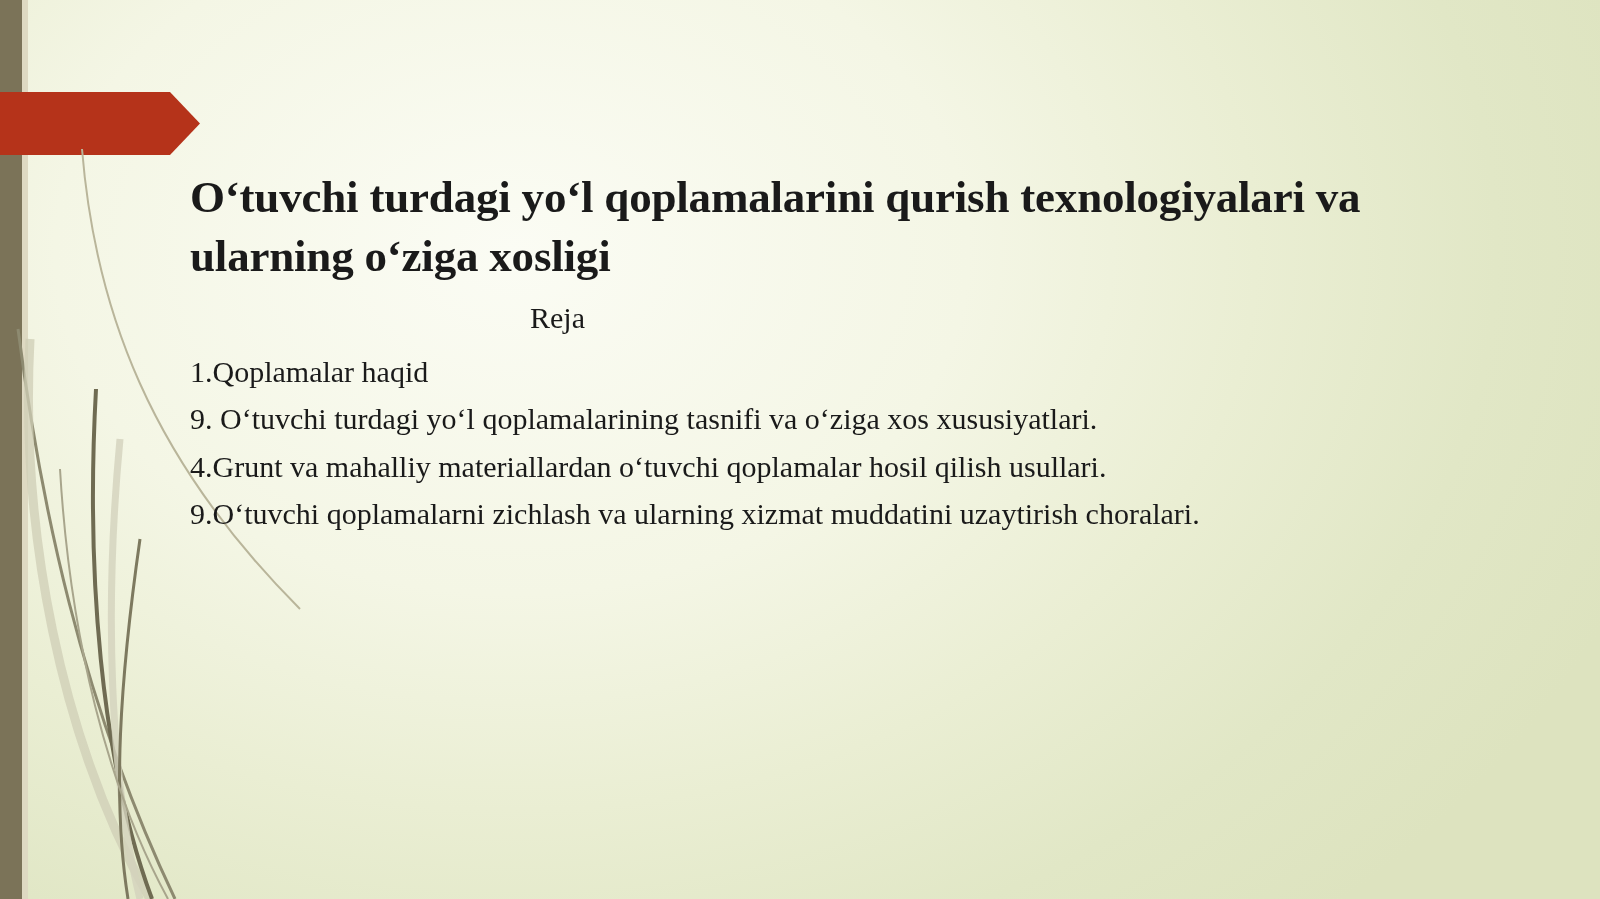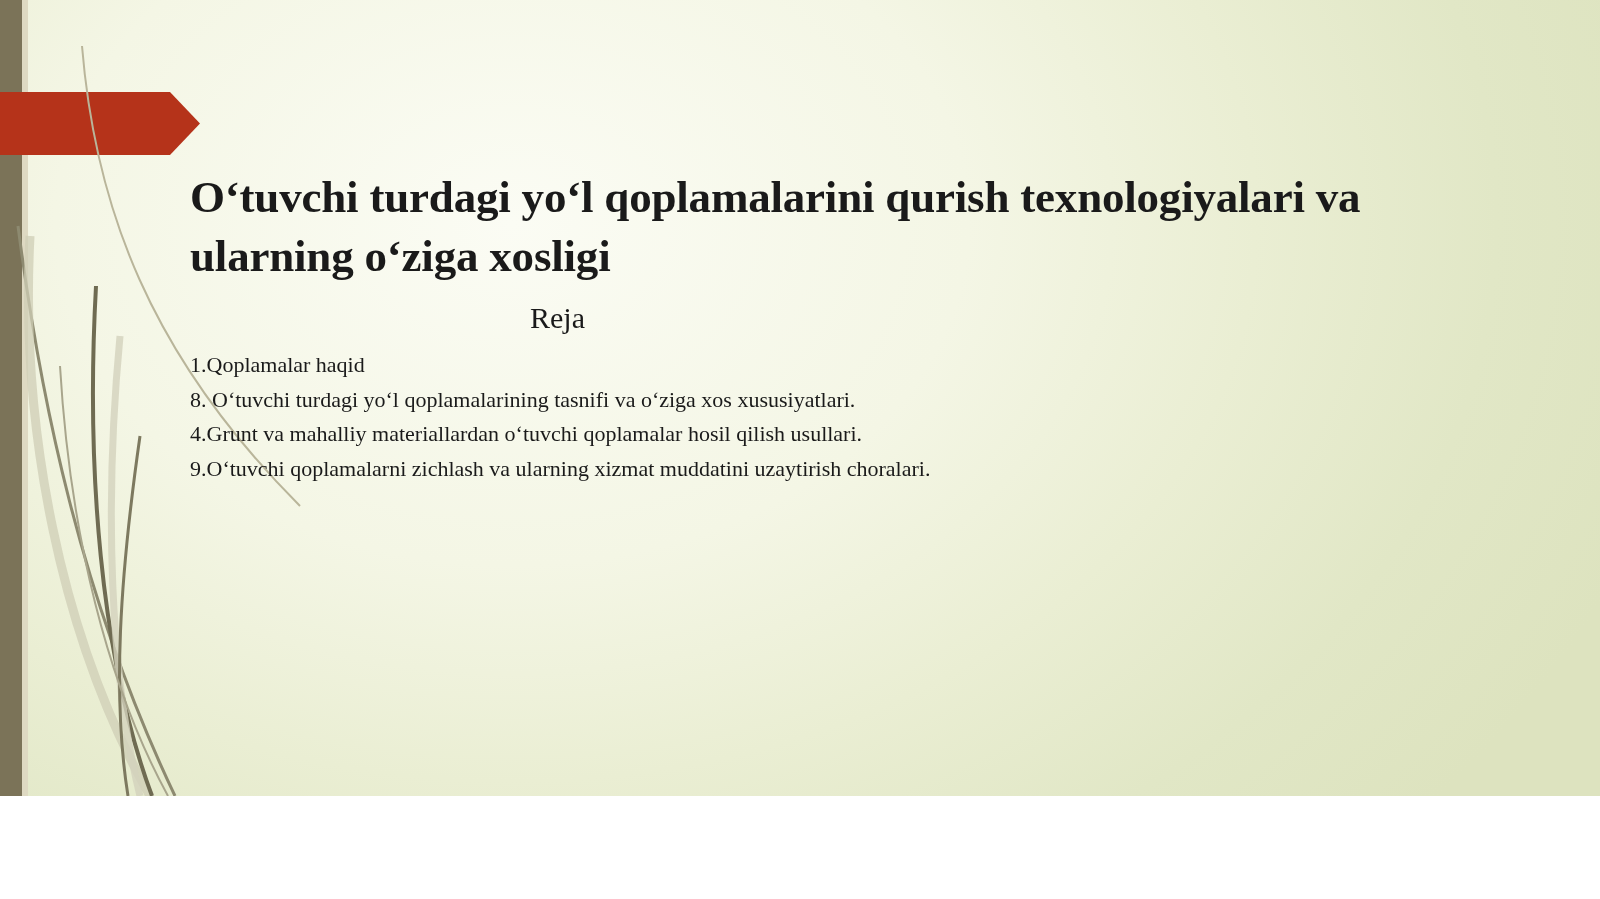--- a/index.html
+++ b/index.html
@@ -3,21 +3,21 @@
 <meta charset="utf-8">
 <style>
   html, body {
     margin: 0;
     padding: 0;
     background: #ffffff;
   }
   .slide {
     position: relative;
     width: 1600px;
-    height: 796px;
+    height: 899px;
     overflow: hidden;
     background: radial-gradient(ellipse 1200px 900px at 32% 28%, #fbfcf4 0%, #f4f6e5 38%, #eaeed3 62%, #e1e7c6 82%, #dde3bf 100%);
     font-family: "Liberation Serif", serif;
   }
   
   .left-bar-dark {
     position: absolute;
     left: 0;
     top: 0;
     width: 22px;
@@ -69,21 +69,21 @@
     margin: 14px 0 9px 0;
     padding-left: 340px;
     line-height: 1.1;
   }
   .body-list {
     margin: 14px 0 0 0;
     padding: 0;
     list-style: none;
   }
   .body-list li {
-    font-size: 22px;
+    font-size: 30px;
     color: #1a1a1a;
     line-height: 1.58;
     white-space: pre-wrap;
   }
 </style>
 </head>
 <body>
 
 <div class="slide">
 
@@ -102,19 +102,19 @@
     <path d="M120,300 C104,470 110,640 140,760" stroke="#d3d2bd" stroke-width="7" fill="none" opacity="0.8"></path>
     <path d="M140,400 C120,540 112,660 128,760" stroke="#7d795f" stroke-width="3" fill="none"></path>
     <path d="M60,330 C70,500 108,650 168,760" stroke="#a8a58c" stroke-width="2" fill="none"></path>
   </svg>
 
   <div class="content">
     <h1 class="title">O‘tuvchi turdagi yo‘l qoplamalarini qurish texnologiyalari va ularning o‘ziga xosligi</h1>
     <div class="reja">Reja</div>
     <ul class="body-list">
       <li>1.Qoplamalar haqid</li>
-      <li>8. O‘tuvchi turdagi yo‘l qoplamalarining tasnifi va o‘ziga xos xususiyatlari.</li>
+      <li>9. O‘tuvchi turdagi yo‘l qoplamalarining tasnifi va o‘ziga xos xususiyatlari.</li>
       <li>4.Grunt va mahalliy materiallardan o‘tuvchi qoplamalar hosil qilish usullari.</li>
       <li>9.O‘tuvchi qoplamalarni zichlash va ularning xizmat muddatini uzaytirish choralari.</li>
     </ul>
   </div>
 
 </div>
 
 </body></html>

